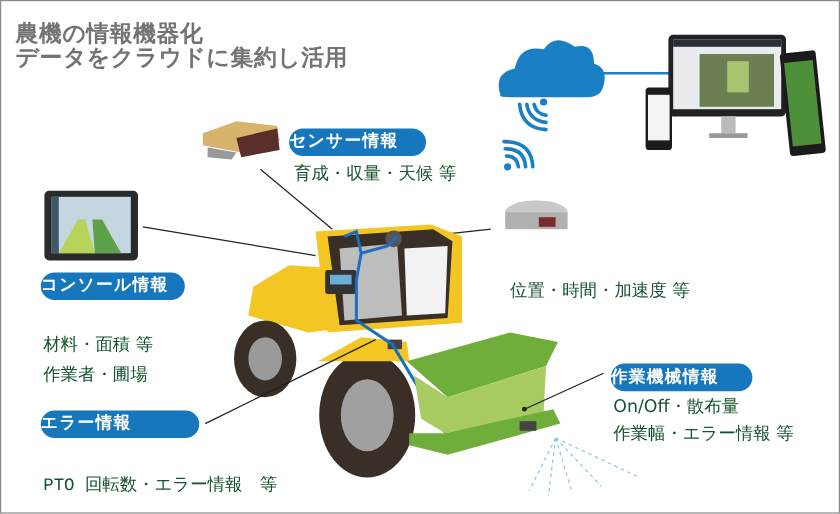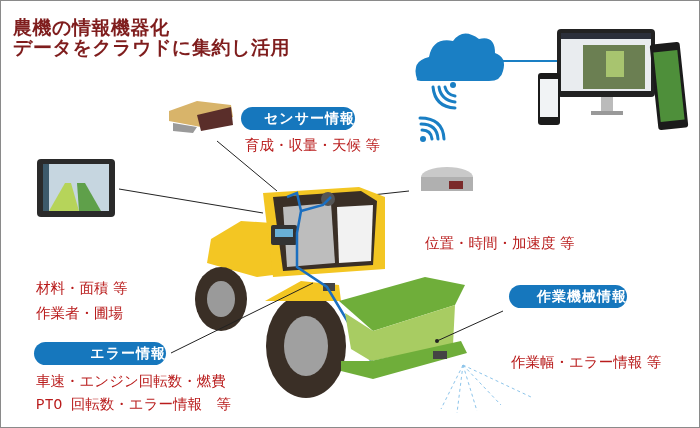--- a/index.html
+++ b/index.html
@@ -1,20 +1,20 @@
 <!DOCTYPE html>
 <html><head>
 <meta charset="utf-8">
 <style>
   html,body{margin:0;padding:0;}
   body{width:700px;height:428px;overflow:hidden;background:#fff;font-family:"DejaVu Sans","Liberation Sans",sans-serif;}
   #canvas{position:relative;width:698px;height:426px;border:1px solid #8a8a8a;background:#fff;overflow:hidden;}
-  .title{position:absolute;left:12px;color:#7f1d1d;font-weight:bold;font-size:19px;letter-spacing:0.5px;white-space:nowrap;}
-  .pill{position:absolute;height:23px;border-radius:12px;background:#1677bd;color:#fff;font-weight:bold;font-size:14px;line-height:23px;text-align:right;white-space:nowrap;letter-spacing:1px;}
-  .desc{position:absolute;color:#b91c1c;font-size:14.5px;line-height:22px;white-space:nowrap;}
+  .title{position:absolute;left:12px;color:#737373;font-weight:bold;font-size:19px;letter-spacing:0.5px;white-space:nowrap;}
+  .pill{position:absolute;height:23px;border-radius:12px;background:#1677bd;color:#fff;font-weight:bold;font-size:14px;line-height:23px;text-align:left;white-space:nowrap;letter-spacing:1px;}
+  .desc{position:absolute;color:#14532d;font-size:14.5px;line-height:22px;white-space:nowrap;}
   svg.layer{position:absolute;left:0;top:0;}
 </style>
 </head>
 <body>
 
 <div id="canvas">
 
   <div class="title" style="top:14px;">農機の情報機器化</div>
   <div class="title" style="top:34px;">データをクラウドに集約し活用</div>
 
@@ -107,25 +107,26 @@
         <line x1="462" y1="364" x2="476" y2="410"></line>
         <line x1="462" y1="364" x2="500" y2="404"></line>
         <line x1="462" y1="364" x2="530" y2="396"></line>
       </g>
     </g>
   </svg>
 
   <div class="pill" style="left:240px;top:106px;width:114px;">センサー情報</div>
   <div class="desc" style="left:244px;top:133px;">育成・収量・天候 等</div>
 
+  <div class="pill" style="left:33px;top:226px;width:120px;">コンソール情報</div>
   <div class="desc" style="left:35px;top:253px;margin-top:48px;">作業者・圃場</div>
   <div class="desc" style="left:35px;top:276px;">材料・面積 等</div>
 
   <div class="desc" style="left:424px;top:231px;">位置・時間・加速度 等</div>
 
-  <div class="pill" style="left:508px;top:284px;width:118px;">作業機械情報</div>
+  <div class="pill" style="left:508px;top:302px;width:118px;">作業機械情報</div>
+  <div class="desc" style="left:510px;top:327px;">On/Off・散布量</div>
   <div class="desc" style="left:510px;top:350px;">作業幅・エラー情報 等</div>
 
   <div class="pill" style="left:33px;top:341px;width:132px;">エラー情報</div>
-  <div class="desc" style="left:35px;top:369px;">車速・エンジン回転数・燃費</div>
   <div class="desc" style="left:35px;top:393px;font-family:Liberation Mono, monospace;">PTO 回転数・エラー情報　等</div>
 
 </div>
 
 </body></html>

